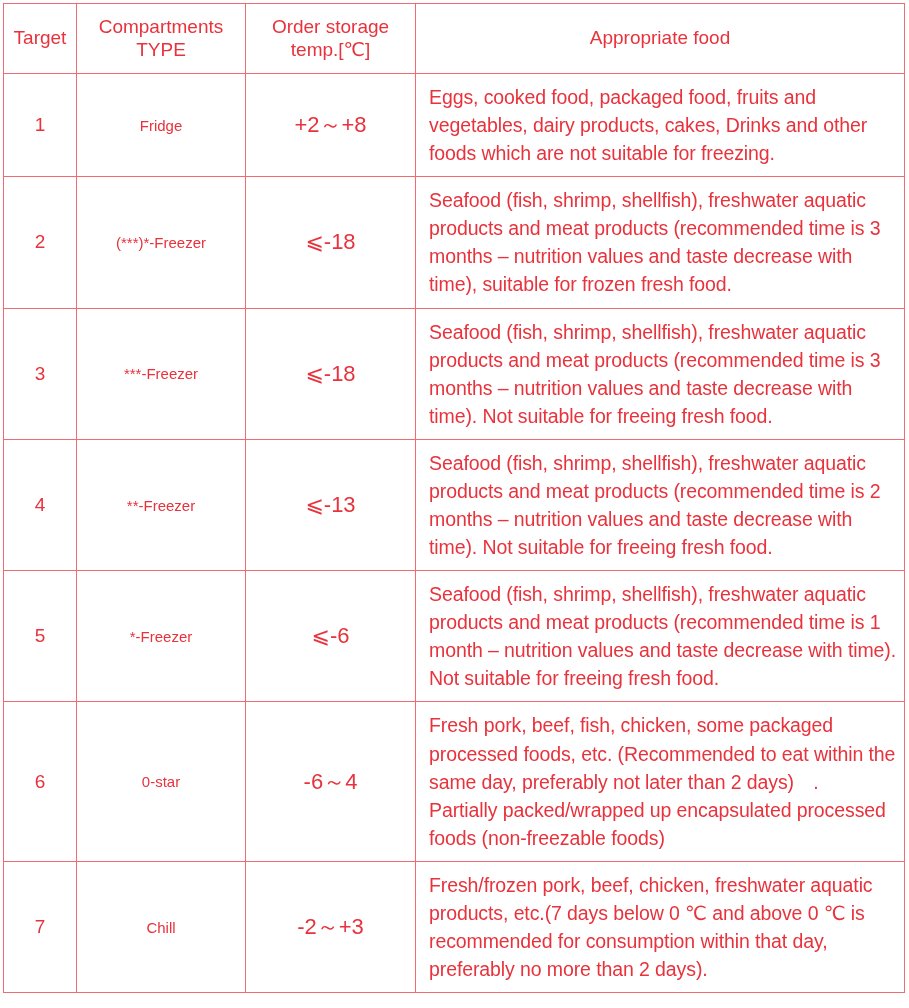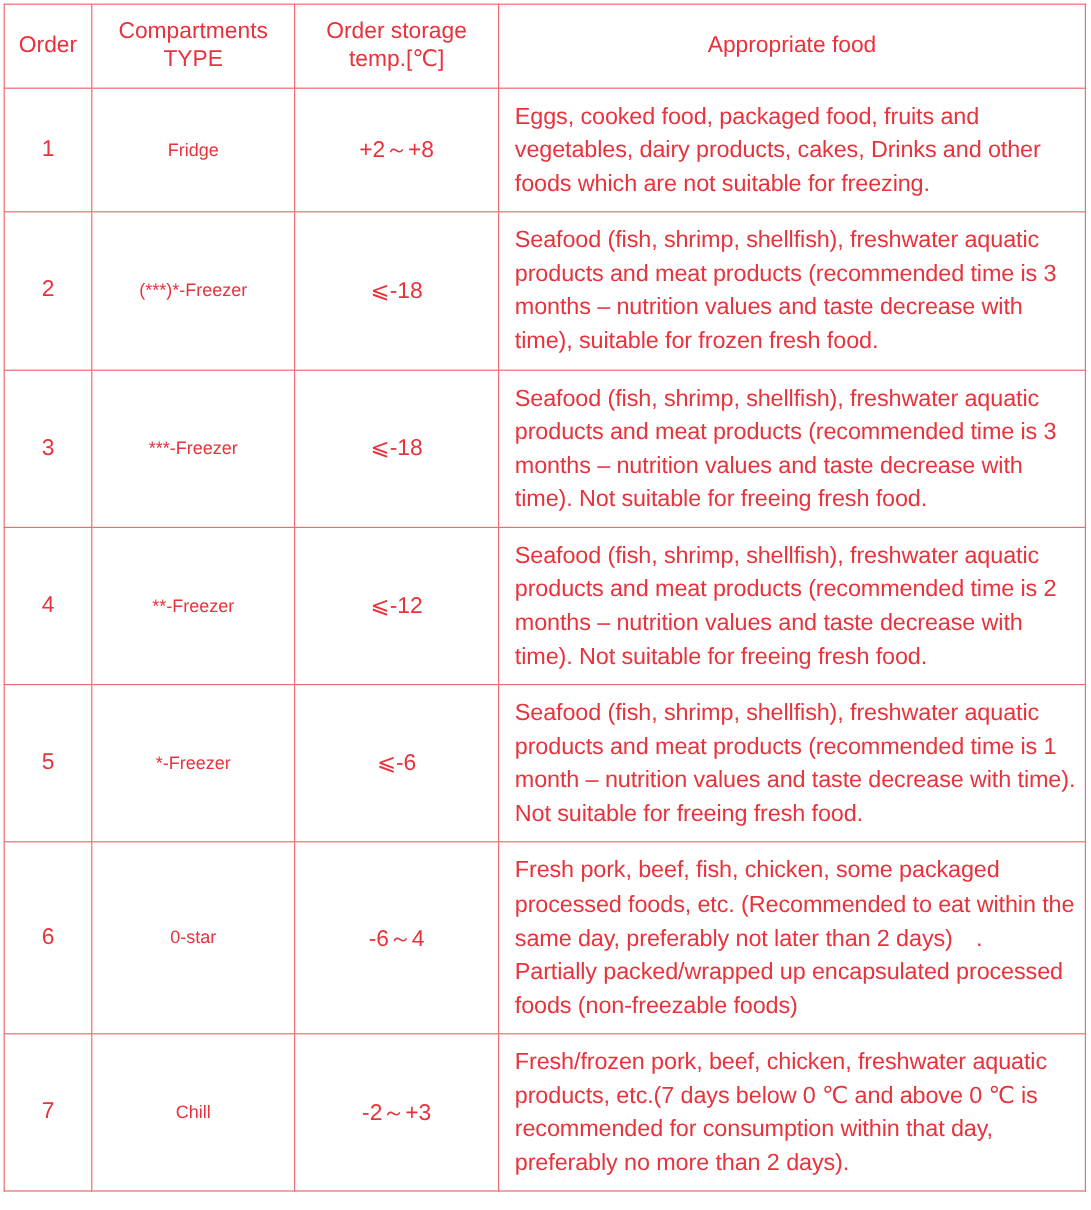--- a/index.html
+++ b/index.html
@@ -54,21 +54,21 @@
     font-weight: 400;
   }
   .cell-type {
     text-align: center;
     font-size: 15px;
     font-weight: 400;
     padding: 4px 6px;
   }
   .cell-temp {
     text-align: center;
-    font-size: 19px;
+    font-size: 22px;
     font-weight: 400;
     padding: 4px 6px;
   }
   .cell-food {
     text-align: left;
     font-size: 19.5px;
     font-weight: normal;
     line-height: 1.44;
     padding: 9px 6px 9px 13px;
     letter-spacing: -0.1px;
@@ -82,21 +82,21 @@
 
 <table id="storage-table">
   <colgroup>
     <col class="c-order">
     <col class="c-type">
     <col class="c-temp">
     <col class="c-food">
   </colgroup>
   <thead>
     <tr>
-      <th class="hdr-cell hdr-order">Order</th>
+      <th class="hdr-cell hdr-order">Target</th>
       <th class="hdr-cell hdr-type">
         <span>Compartments</span><br>
         <span>TYPE</span>
       </th>
       <th class="hdr-cell hdr-temp">
         <span>Order storage</span><br>
         <span>temp.[℃]</span>
       </th>
       <th class="hdr-cell hdr-food">Appropriate food</th>
     </tr>
@@ -122,21 +122,21 @@
         <td class="cell-order">3</td>
         <td class="cell-type">***-Freezer</td>
         <td class="cell-temp">⩽-18</td>
         <td class="cell-food">
           <p>Seafood (fish, shrimp, shellfish), freshwater aquatic products and meat products (recommended time is 3 months – nutrition values and taste decrease with time). Not suitable for freeing fresh food.</p>
         </td>
       </tr>
       <tr>
         <td class="cell-order">4</td>
         <td class="cell-type">**-Freezer</td>
-        <td class="cell-temp">⩽-12</td>
+        <td class="cell-temp">⩽-13</td>
         <td class="cell-food">
           <p>Seafood (fish, shrimp, shellfish), freshwater aquatic products and meat products (recommended time is 2 months – nutrition values and taste decrease with time). Not suitable for freeing fresh food.</p>
         </td>
       </tr>
       <tr>
         <td class="cell-order">5</td>
         <td class="cell-type">*-Freezer</td>
         <td class="cell-temp">⩽-6</td>
         <td class="cell-food">
           <p>Seafood (fish, shrimp, shellfish), freshwater aquatic products and meat products (recommended time is 1 month – nutrition values and taste decrease with time). Not suitable for freeing fresh food.</p>

